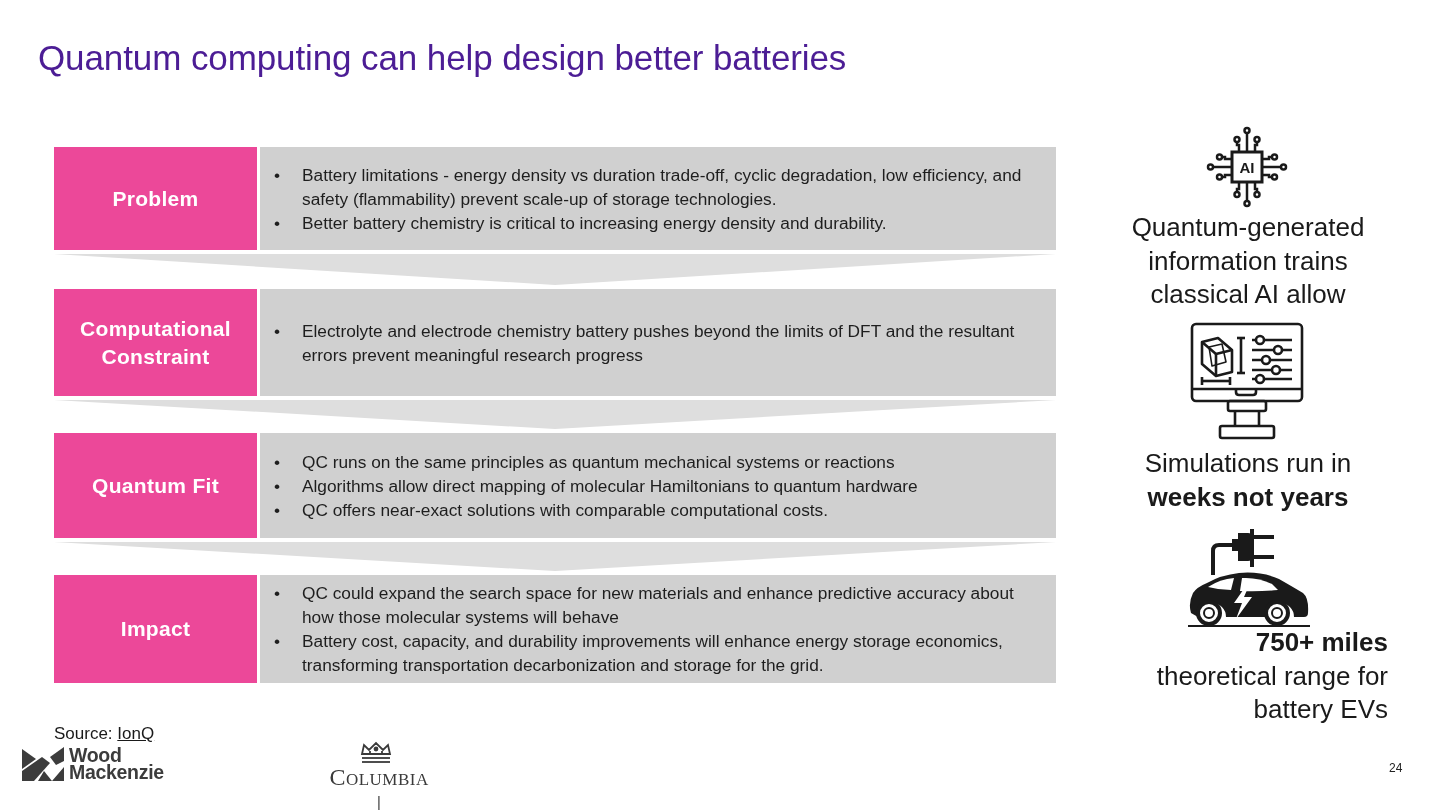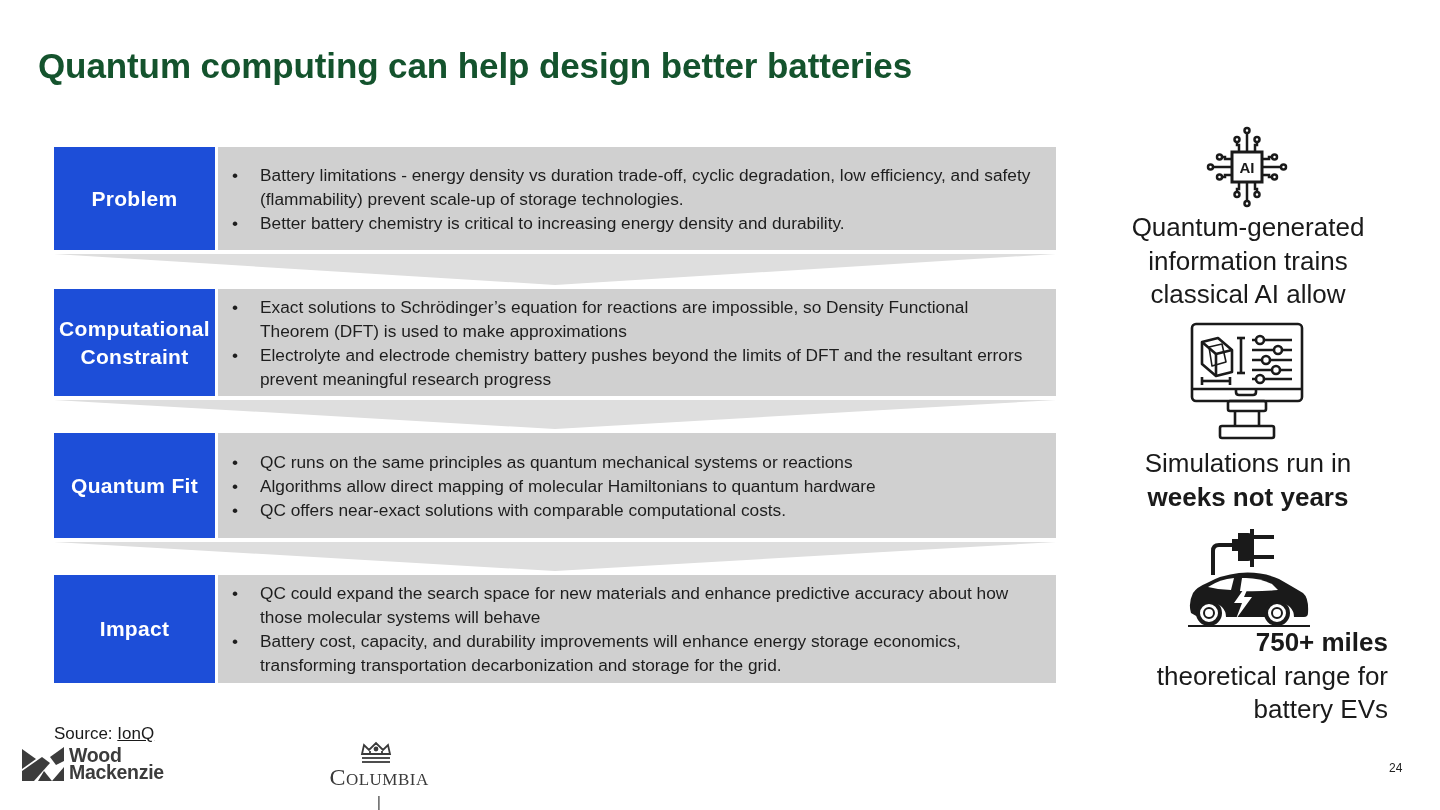--- a/index.html
+++ b/index.html
@@ -1,22 +1,22 @@
 <!DOCTYPE html>
 <html><head>
 <meta charset="utf-8">
 <style>
   * { box-sizing: border-box; margin: 0; padding: 0; }
   html, body { width: 1440px; height: 810px; background: #ffffff; overflow: hidden; }
   body { position: relative; font-family: "Liberation Sans", sans-serif; color: #1a1a1a; }
 
-  .title { position: absolute; left: 38px; top: 46px; font-size: 35px; color: #14532d; font-weight: 700; letter-spacing: -0.1px; white-space: nowrap; }
+  .title { position: absolute; left: 38px; top: 38px; font-size: 35px; color: #4c1d95; font-weight: 400; letter-spacing: -0.1px; white-space: nowrap; }
 
   .row { position: absolute; left: 54px; width: 1002px; display: flex; }
-  .row .label { width: 161px; background: #1d4ed8; color: #ffffff; font-weight: 700; font-size: 21px; display: flex; align-items: center; justify-content: center; text-align: center; line-height: 28px; letter-spacing: 0.3px; }
+  .row .label { width: 203px; background: #ec4899; color: #ffffff; font-weight: 700; font-size: 21px; display: flex; align-items: center; justify-content: center; text-align: center; line-height: 28px; letter-spacing: 0.3px; }
   .row .body { margin-left: 3px; flex: 1; background: #d0d0d0; display: flex; align-items: center; padding-left: 14px; padding-right: 25px; }
   .row ul { list-style: none; font-size: 17.3px; line-height: 24px; color: #1e1e1e; }
   .row li { position: relative; padding-left: 28px; }
   .row li::before { content: "•"; position: absolute; left: 0; top: 0; }
 
   .chev { position: absolute; left: 54px; width: 1002px; }
   .chev svg { display: block; }
 
   .right { position: absolute; left: 1108px; width: 280px; text-align: center; }
   .right .txt { font-size: 26px; line-height: 33.5px; color: #1a1a1a; }
@@ -58,21 +58,20 @@
 
 <div class="row" style="top:289px;height:107px;">
   <div class="label">
     <div>
       <div>Computational</div>
       <div>Constraint</div>
     </div>
   </div>
   <div class="body">
     <ul>
-      <li>Exact solutions to Schrödinger’s equation for reactions are impossible, so Density Functional Theorem (DFT) is used to make approximations</li>
       <li>Electrolyte and electrode chemistry battery pushes beyond the limits of DFT and the resultant errors prevent meaningful research progress</li>
     </ul>
   </div>
 </div>
 <div class="chev" style="top:400px;">
   <svg width="1002" height="29" viewBox="0 0 1002 29">
       <polygon points="0,0 1002,0 501,29" fill="#dedede"></polygon>
     </svg>
 </div>
 

